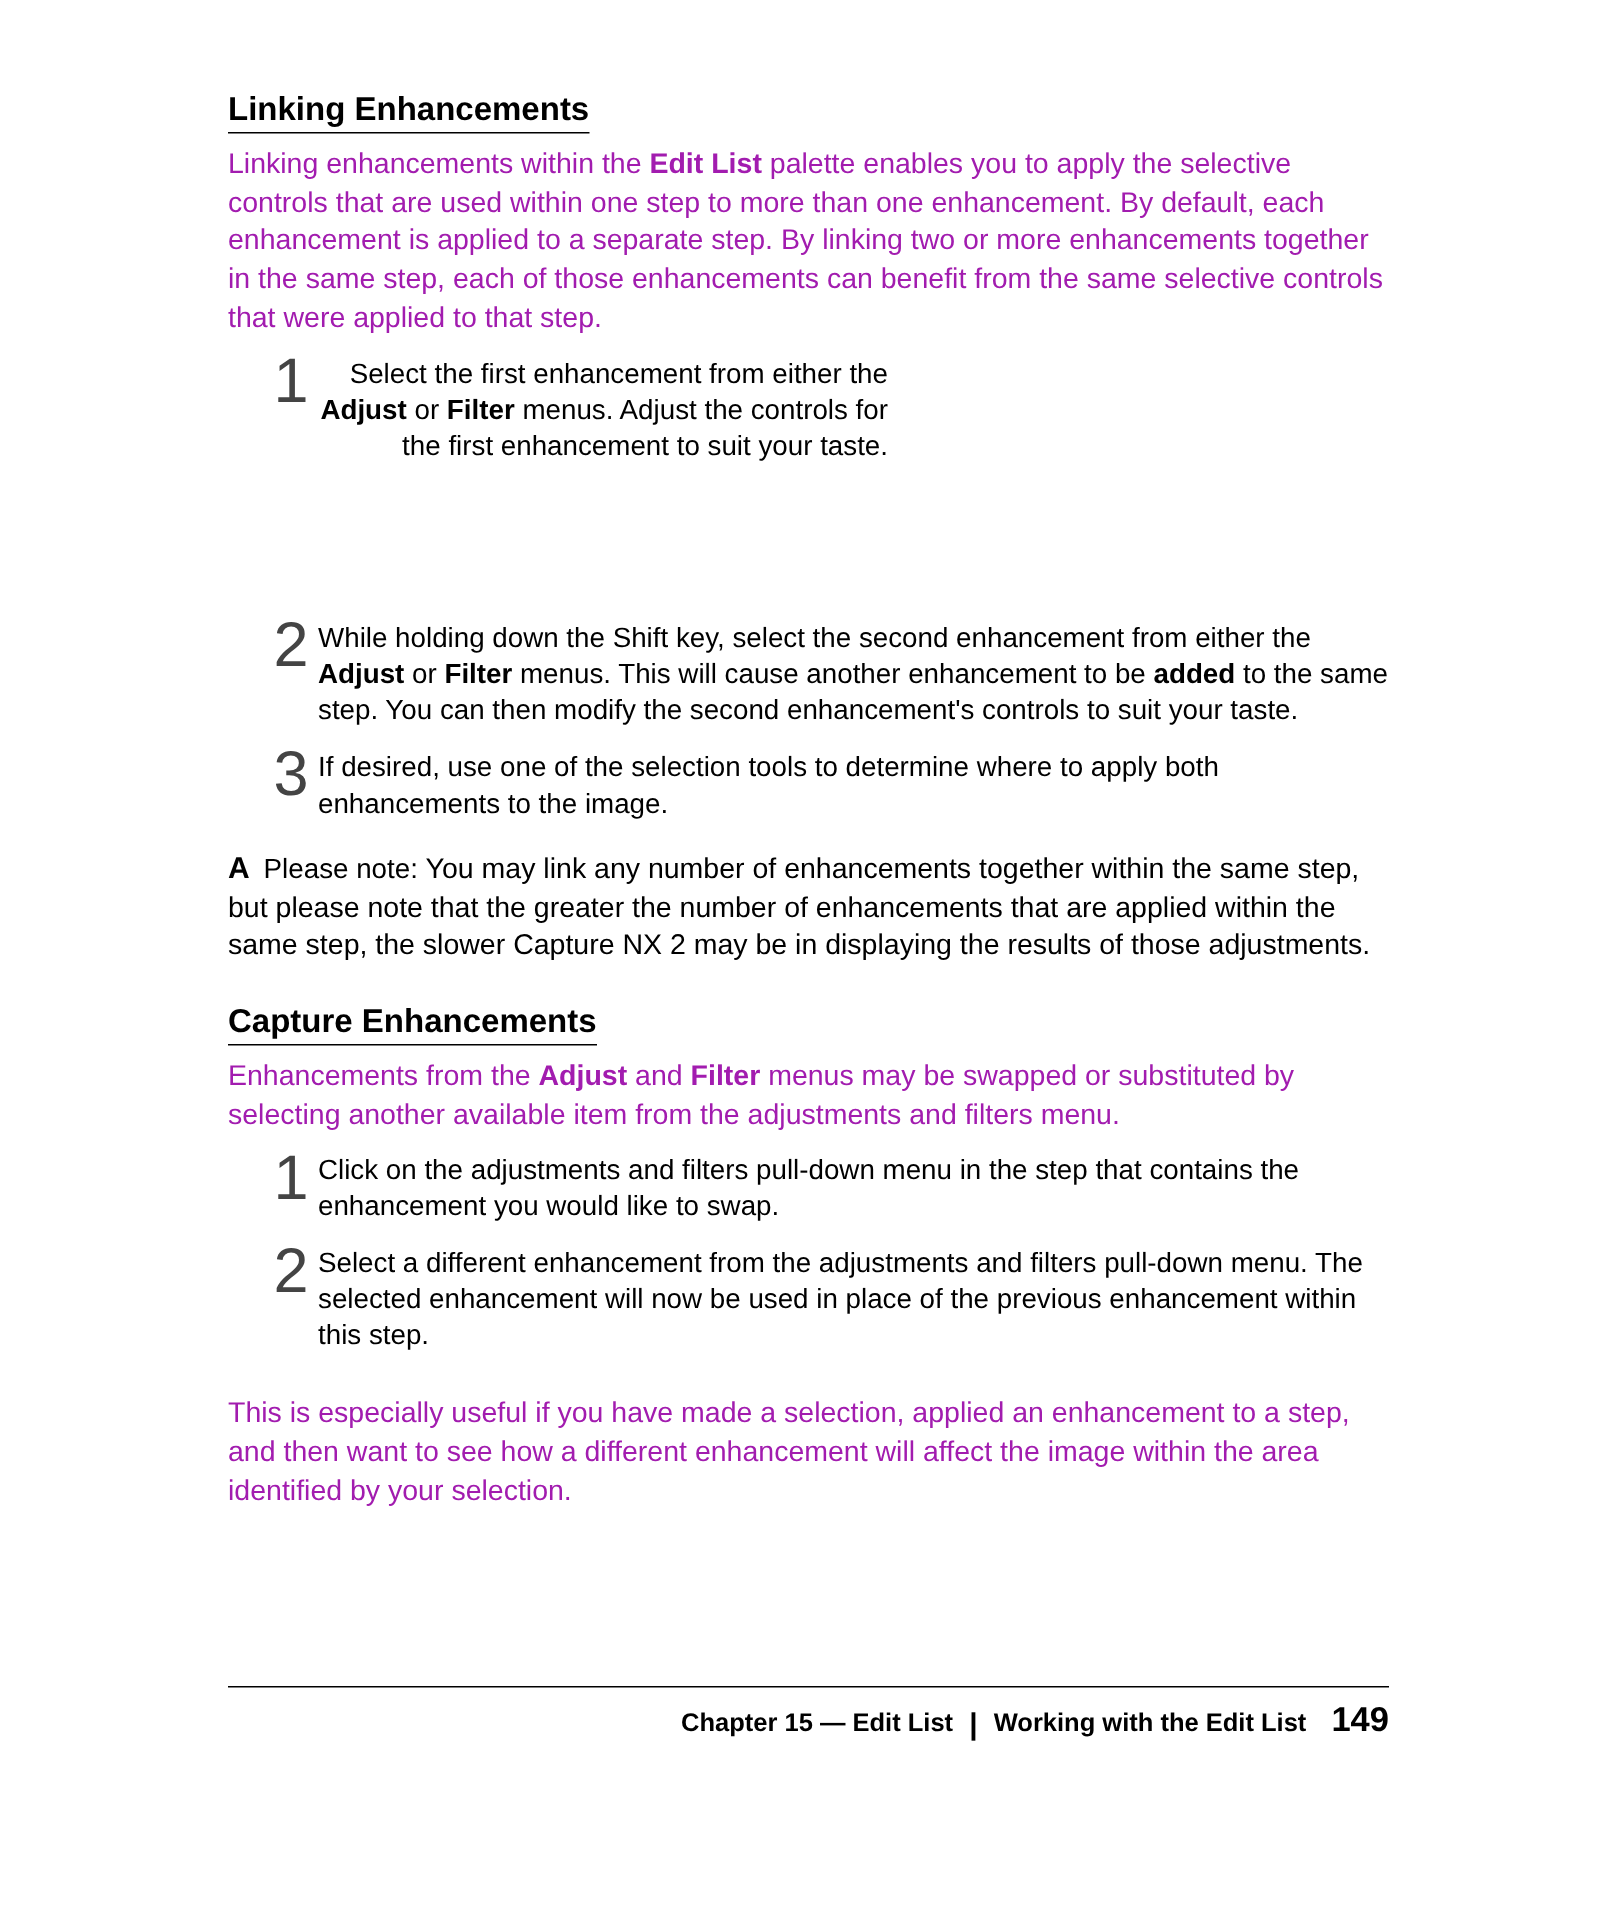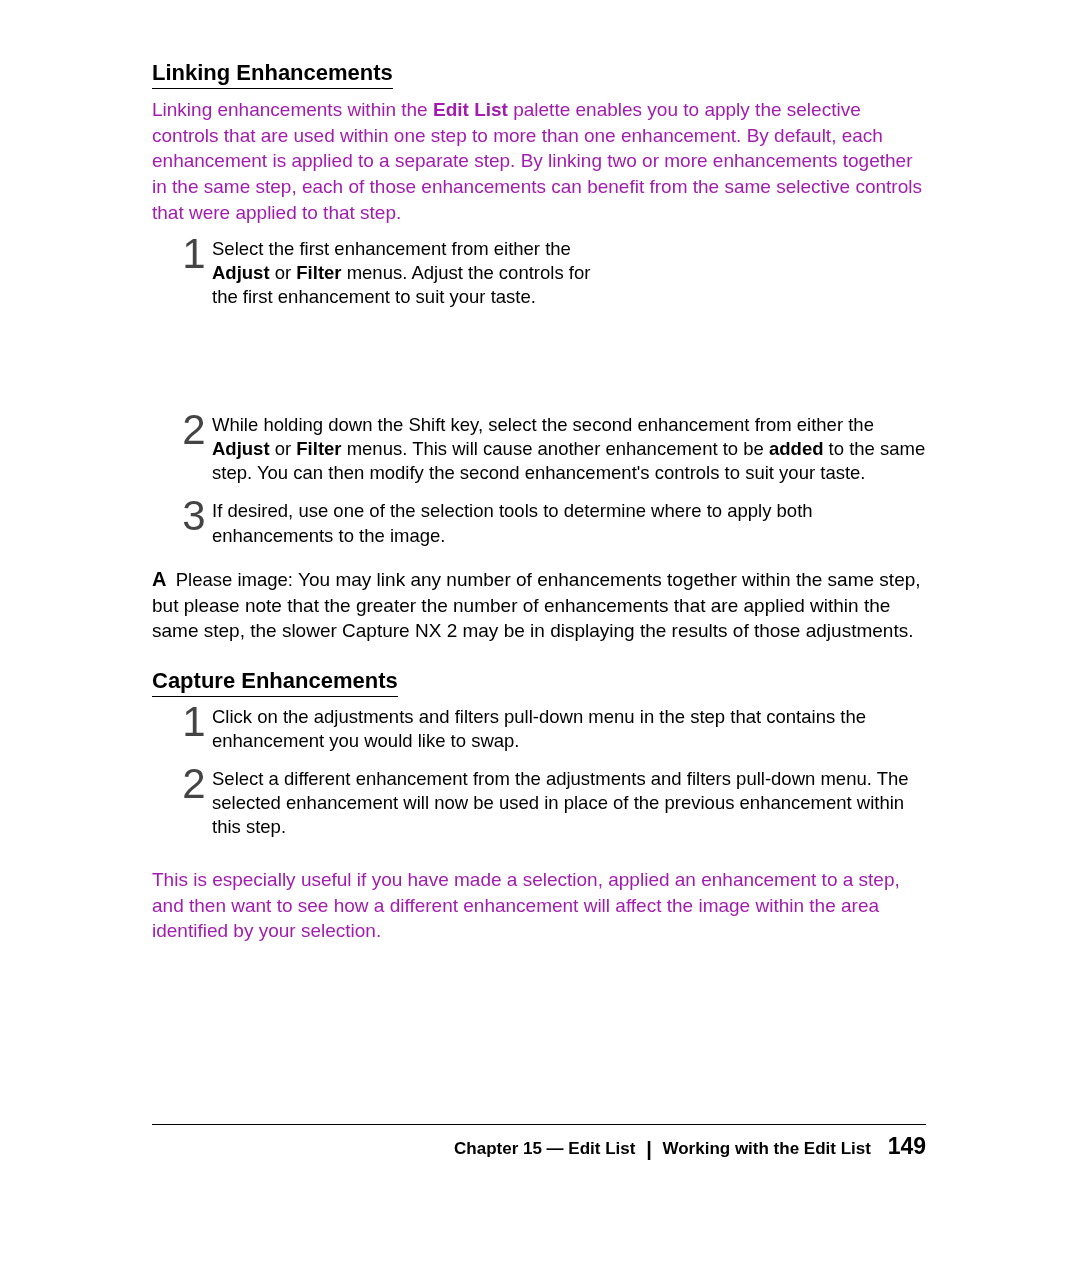--- a/index.html
+++ b/index.html
@@ -57,20 +57,21 @@
     top: -2px;
   }
   .step-text {
     font-family: Arial, sans-serif;
     font-size: 18.5px;
     line-height: 1.3;
     color: #000;
   }
   .step-text.narrow {
     max-width: 380px;
+    text-align: right;
   }
   .big-gap {
     height: 90px;
   }
   .note-block {
     margin-top: 18px;
     margin-bottom: 24px;
   }
   .note-line {
     font-size: 19px;
@@ -143,27 +144,30 @@
 
       <div class="step">
         <div class="step-num">3</div>
         <div class="step-text">If desired, use one of the selection tools to determine where to apply both enhancements to the image.</div>
       </div>
     </div>
 
     <div class="note-block">
       <div class="note-line">
         <span class="note-icon">A</span>
-        <span class="note-lead">Please image: </span><span>You may link any number of enhancements together within the same step, but please note that the greater the number of enhancements that are applied within the same step, the slower Capture NX 2 may be in displaying the results of those adjustments.</span>
+        <span class="note-lead">Please note: </span><span>You may link any number of enhancements together within the same step, but please note that the greater the number of enhancements that are applied within the same step, the slower Capture NX 2 may be in displaying the results of those adjustments.</span>
       </div>
     </div>
   </div>
 
   <div>
     <div class="section-heading">Capture Enhancements</div>
+    <p class="body-text">
+      <span>Enhancements from the </span><b>Adjust</b><span> and </span><b>Filter</b><span> menus may be swapped or substituted by selecting another available item from the adjustments and filters menu.</span>
+    </p>
 
     <div class="steps">
       <div class="step">
         <div class="step-num">1</div>
         <div class="step-text">Click on the adjustments and filters pull-down menu in the step that contains the enhancement you would like to swap.</div>
       </div>
       <div class="step">
         <div class="step-num">2</div>
         <div class="step-text">Select a different enhancement from the adjustments and filters pull-down menu. The selected enhancement will now be used in place of the previous enhancement within this step.</div>
       </div>

